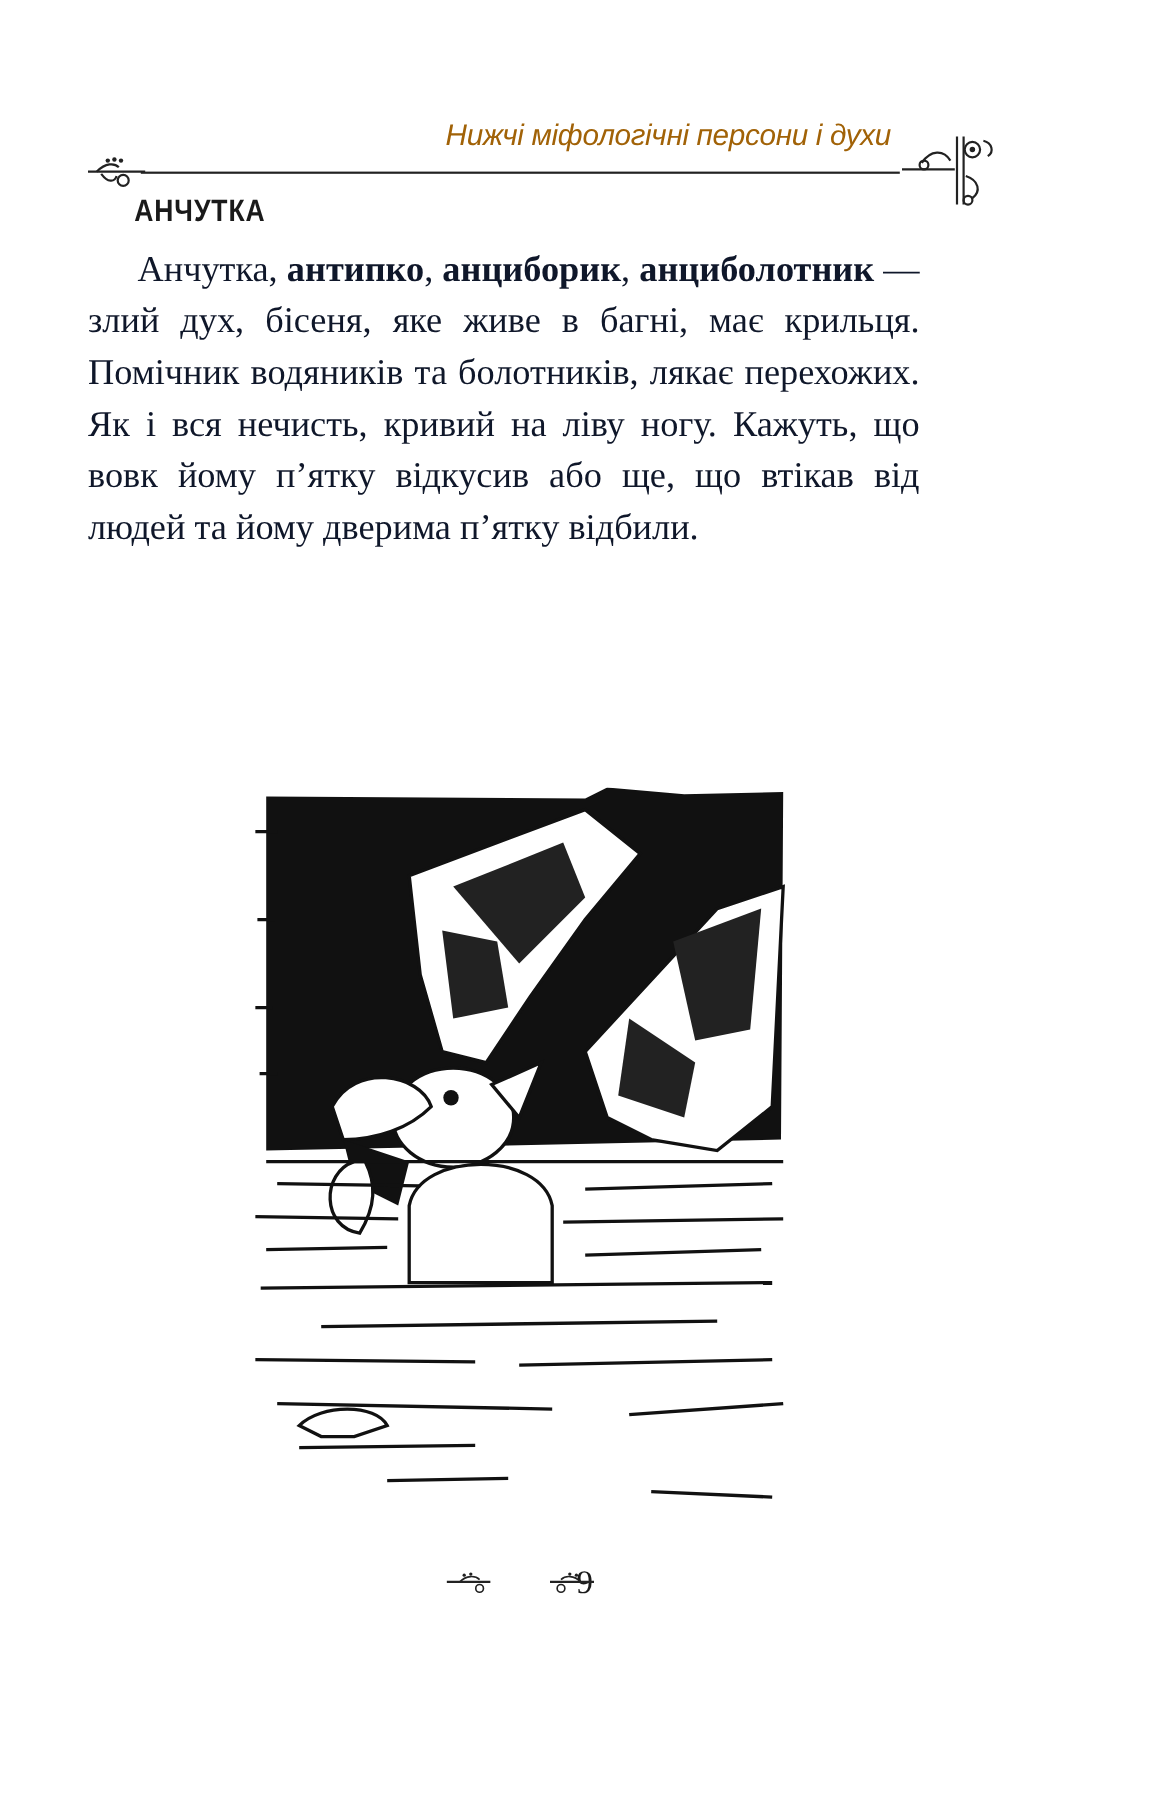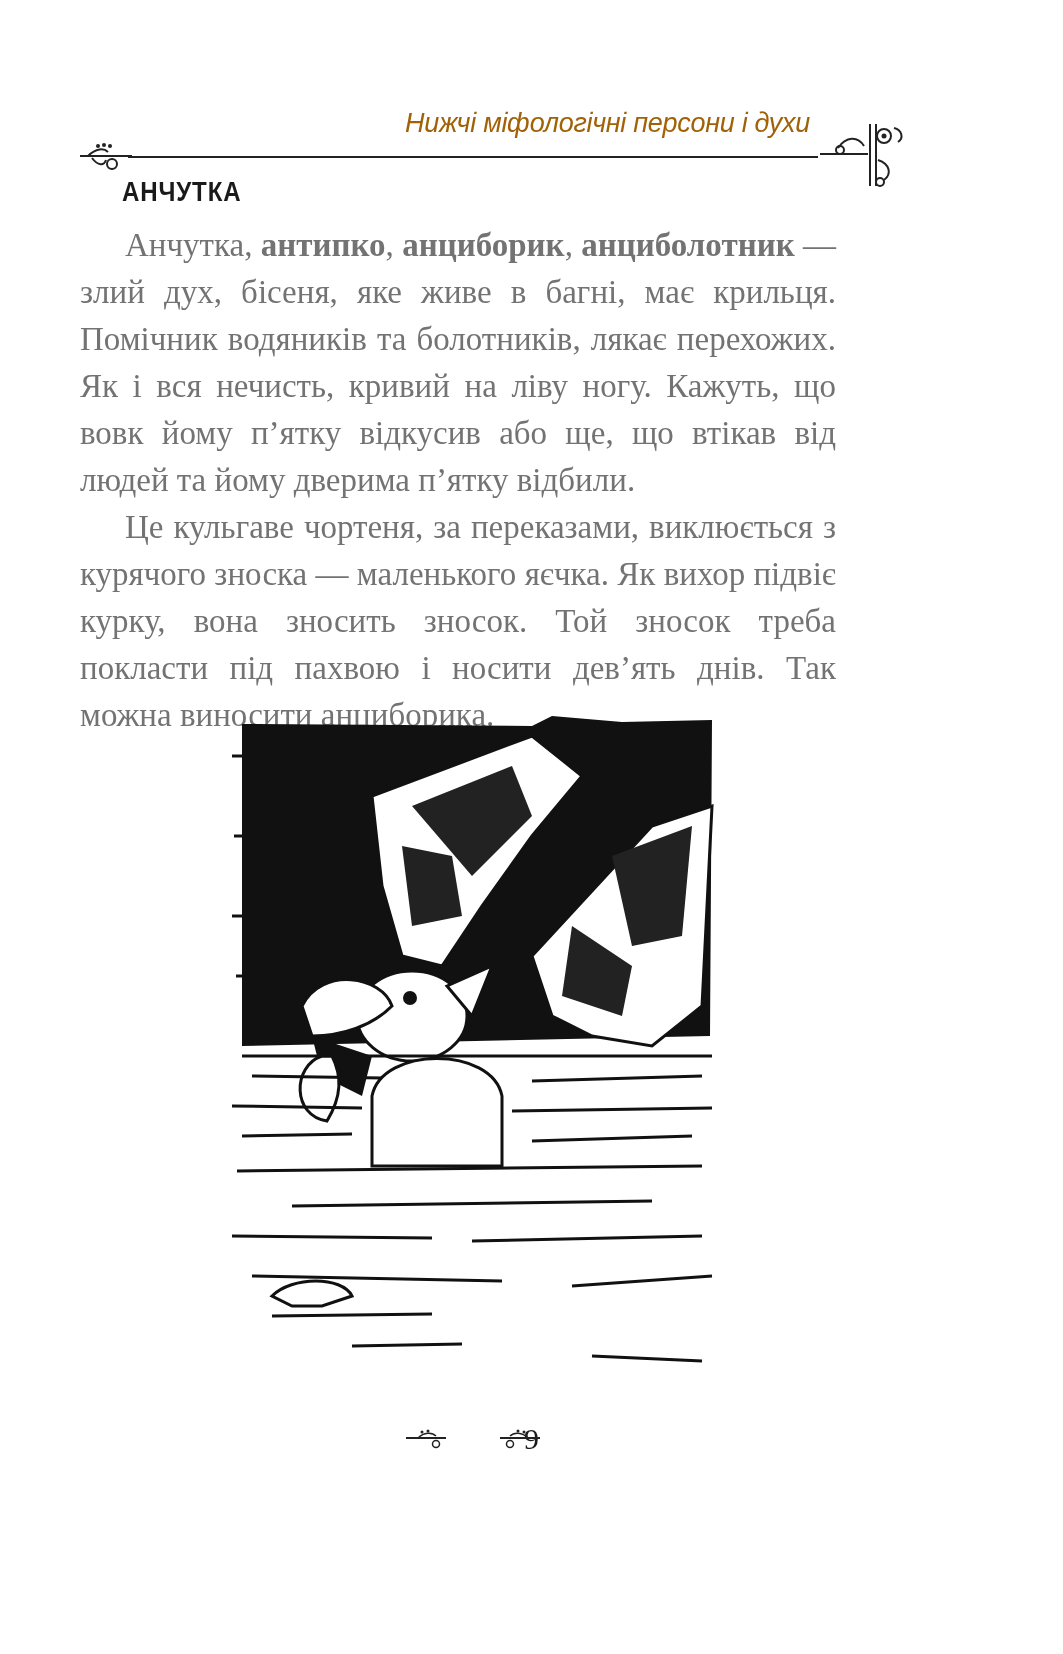--- a/index.html
+++ b/index.html
@@ -15,21 +15,21 @@
   .orn-left { position: absolute; left: 78px; top: 136px; width: 56px; height: 40px; }
   .orn-right { position: absolute; left: 818px; top: 120px; width: 90px; height: 72px; }
   .section-title {
     position: absolute; left: 122px; top: 176px;
     font-family: "Liberation Sans", sans-serif; font-weight: bold; font-size: 28px;
     letter-spacing: 1px; transform: scaleX(0.86); transform-origin: left top; color: #1a1a1a;
   }
   .body-text {
     position: absolute; left: 80px; top: 222px; width: 756px;
     font-family: "Liberation Serif", serif; font-size: 33px; line-height: 47px;
-    text-align: justify; color: #737373;
+    text-align: justify; color: #0f172a;
   }
   .body-text p { margin: 0; text-indent: 45px; }
   .body-text b { font-weight: bold; }
   .illustration { position: absolute; left: 232px; top: 716px; width: 490px; height: 690px; }
   .folio {
     position: absolute; left: 0; top: 1422px; width: 1063px; text-align: center;
     font-family: "Liberation Serif", serif; font-size: 30px; color: #1a1a1a;
   }
   .folio-orn-l { position: absolute; left: 406px; top: 1426px; width: 40px; height: 26px; }
   .folio-orn-r { position: absolute; left: 500px; top: 1426px; width: 40px; height: 26px; }
@@ -61,23 +61,20 @@
   <path d="M60 40 C72 44, 74 54, 66 60" stroke="#222" stroke-width="2" fill="none"></path>
   <circle cx="62" cy="62" r="4" stroke="#222" stroke-width="2" fill="none"></circle>
   <path d="M76 8 C84 10, 86 18, 80 22" stroke="#222" stroke-width="2" fill="none"></path>
 </svg>
 
 <div class="section-title">АНЧУТКА</div>
 
 <div class="body-text">
   <p>
     <span>Анчутка, </span><b>антипко</b><span>, </span><b>анциборик</b><span>, </span><b>анциболотник</b><span> — злий дух, бісеня, яке живе в багні, має крильця. Помічник водяників та болотників, лякає перехожих. Як і вся нечисть, кривий на ліву ногу. Кажуть, що вовк йому п’ятку відкусив або ще, що втікав від людей та йому дверима п’ятку відбили.</span>
-  </p>
-  <p>
-    <span>Це кульгаве чортеня, за переказами, виклюється з курячого зноска — маленького яєчка. Як вихор підвіє курку, вона зносить зносок. Той зносок треба покласти під пахвою і носити дев’ять днів. Так можна виносити анциборика.</span>
   </p>
 </div>
 
 <svg class="illustration" viewBox="0 0 490 690">
 
   <path d="M10 8 L300 10 L320 0 L390 6 L480 4 L478 320 L10 330 Z" fill="#111"></path>
 
   <g stroke="#111" stroke-width="3">
     <line x1="0" y1="40" x2="20" y2="40"></line>
       <line x1="2" y1="120" x2="18" y2="120"></line>

